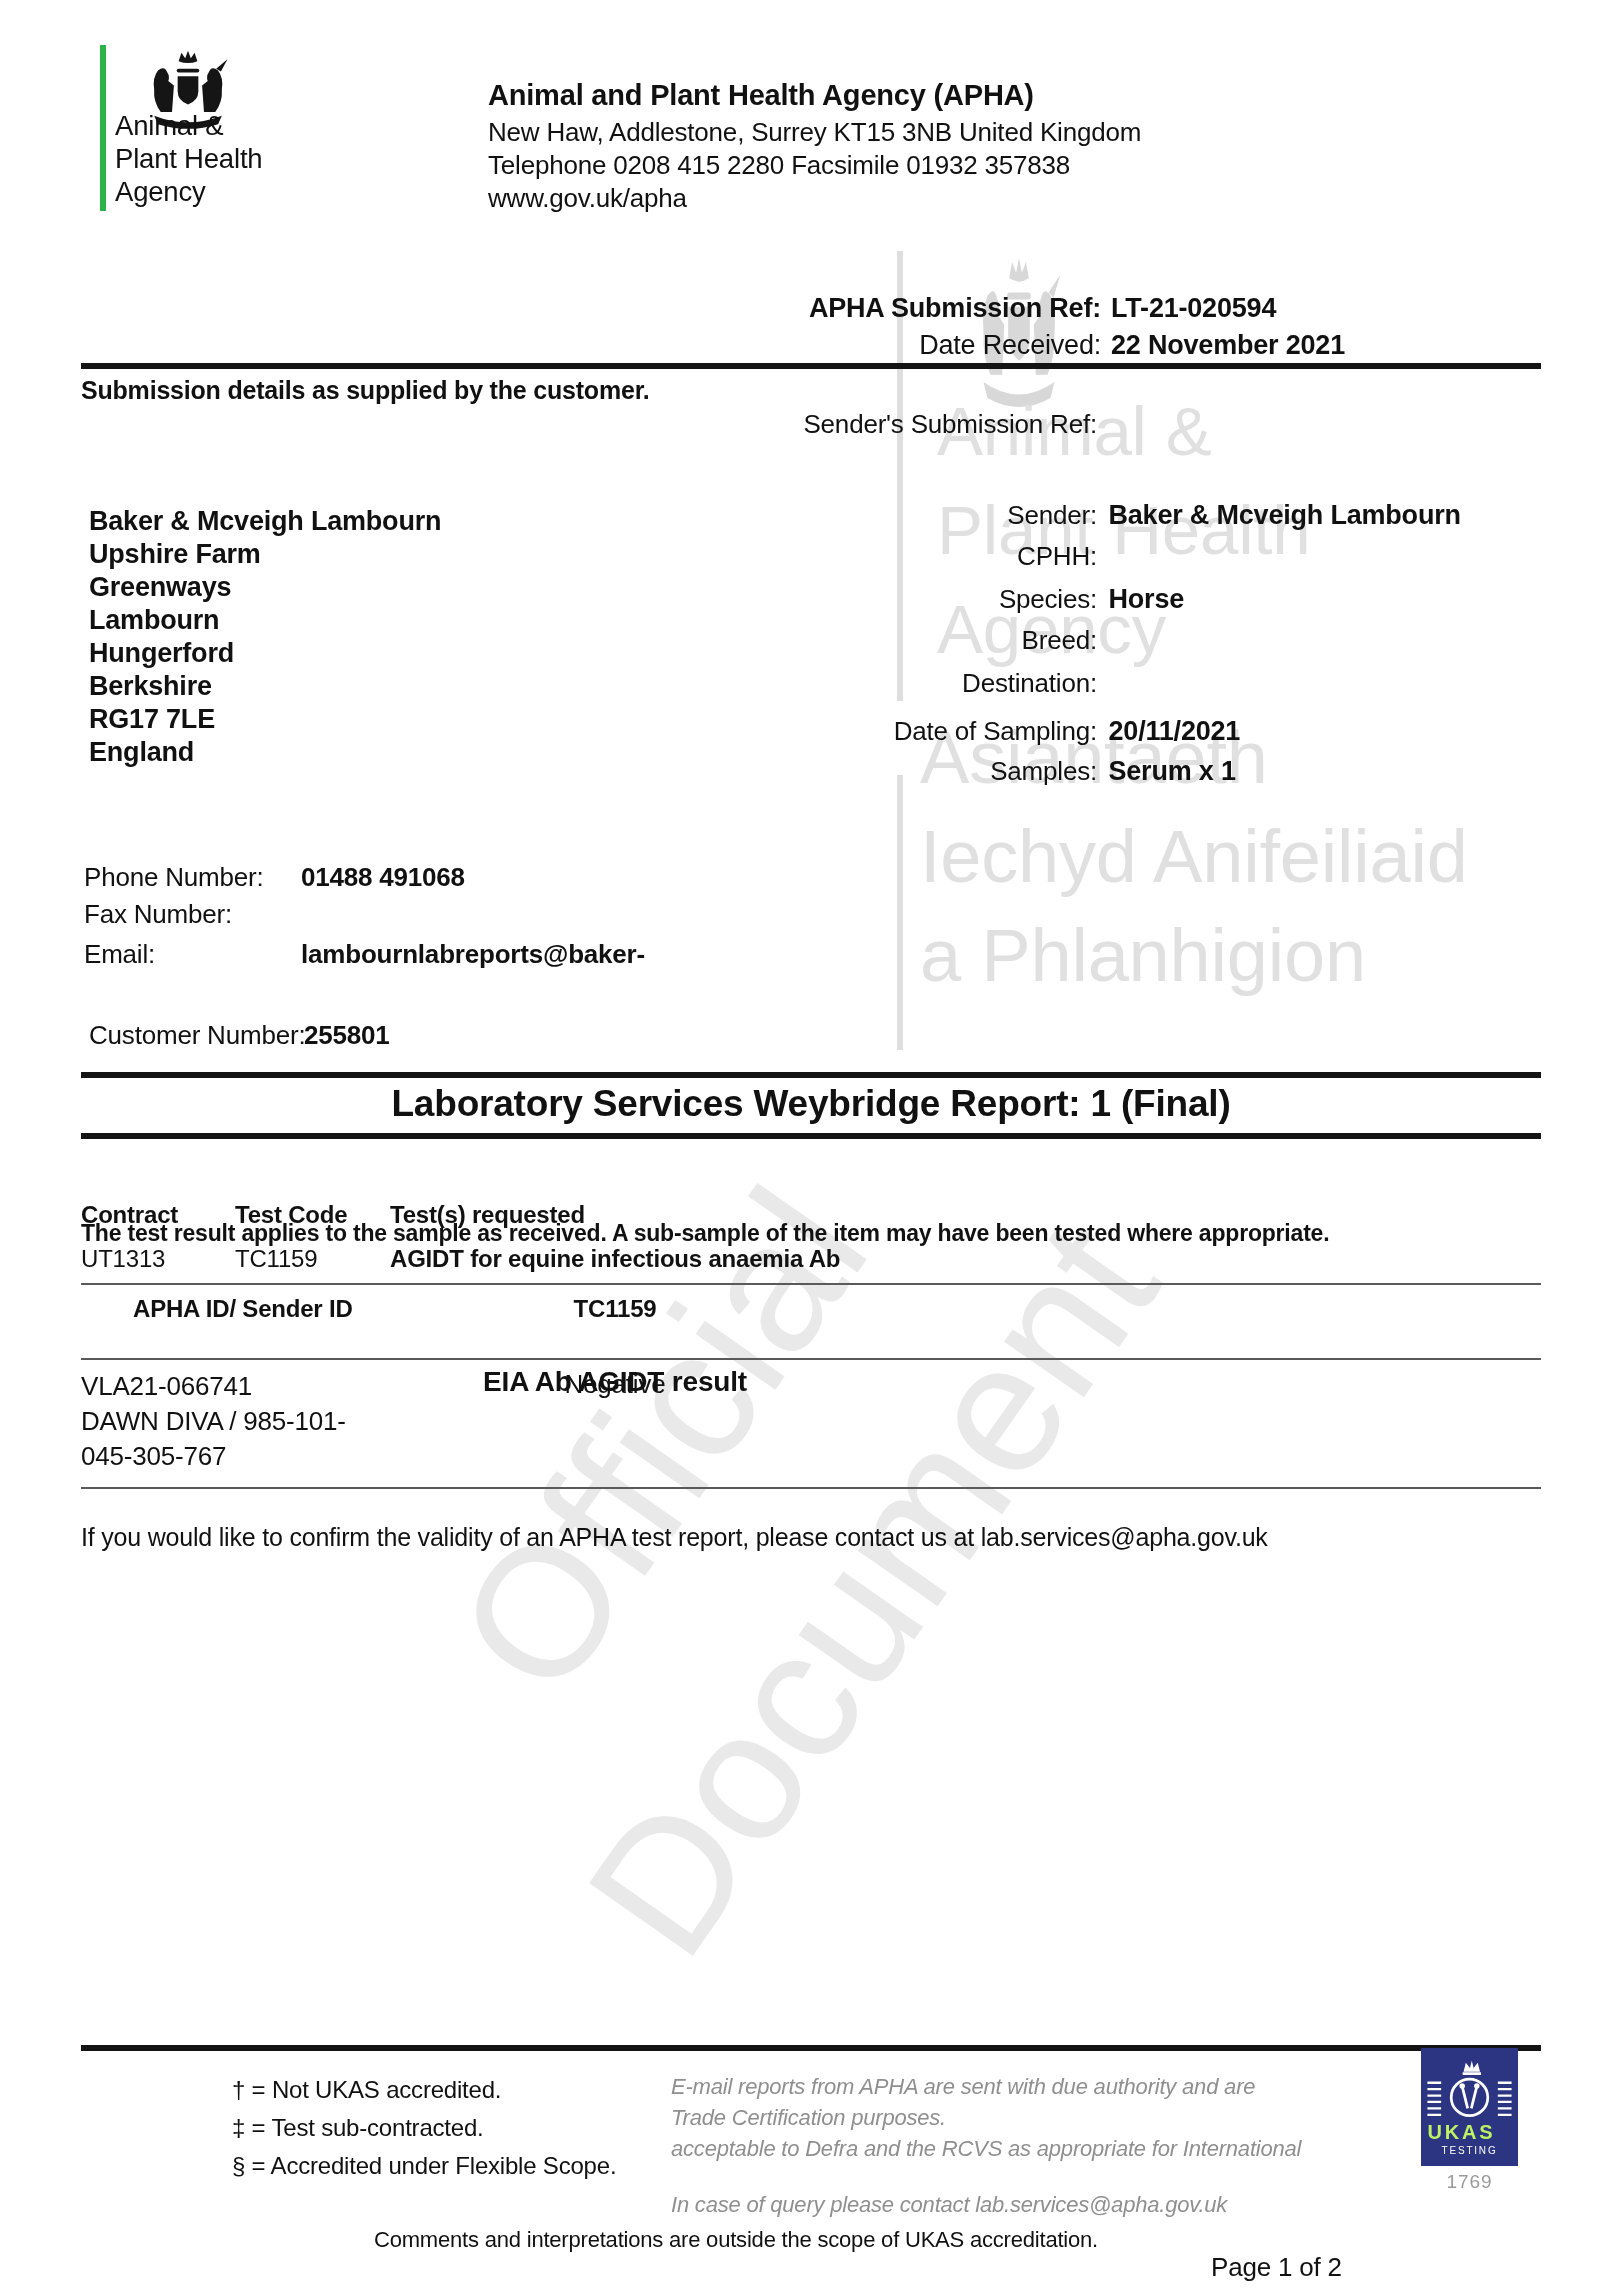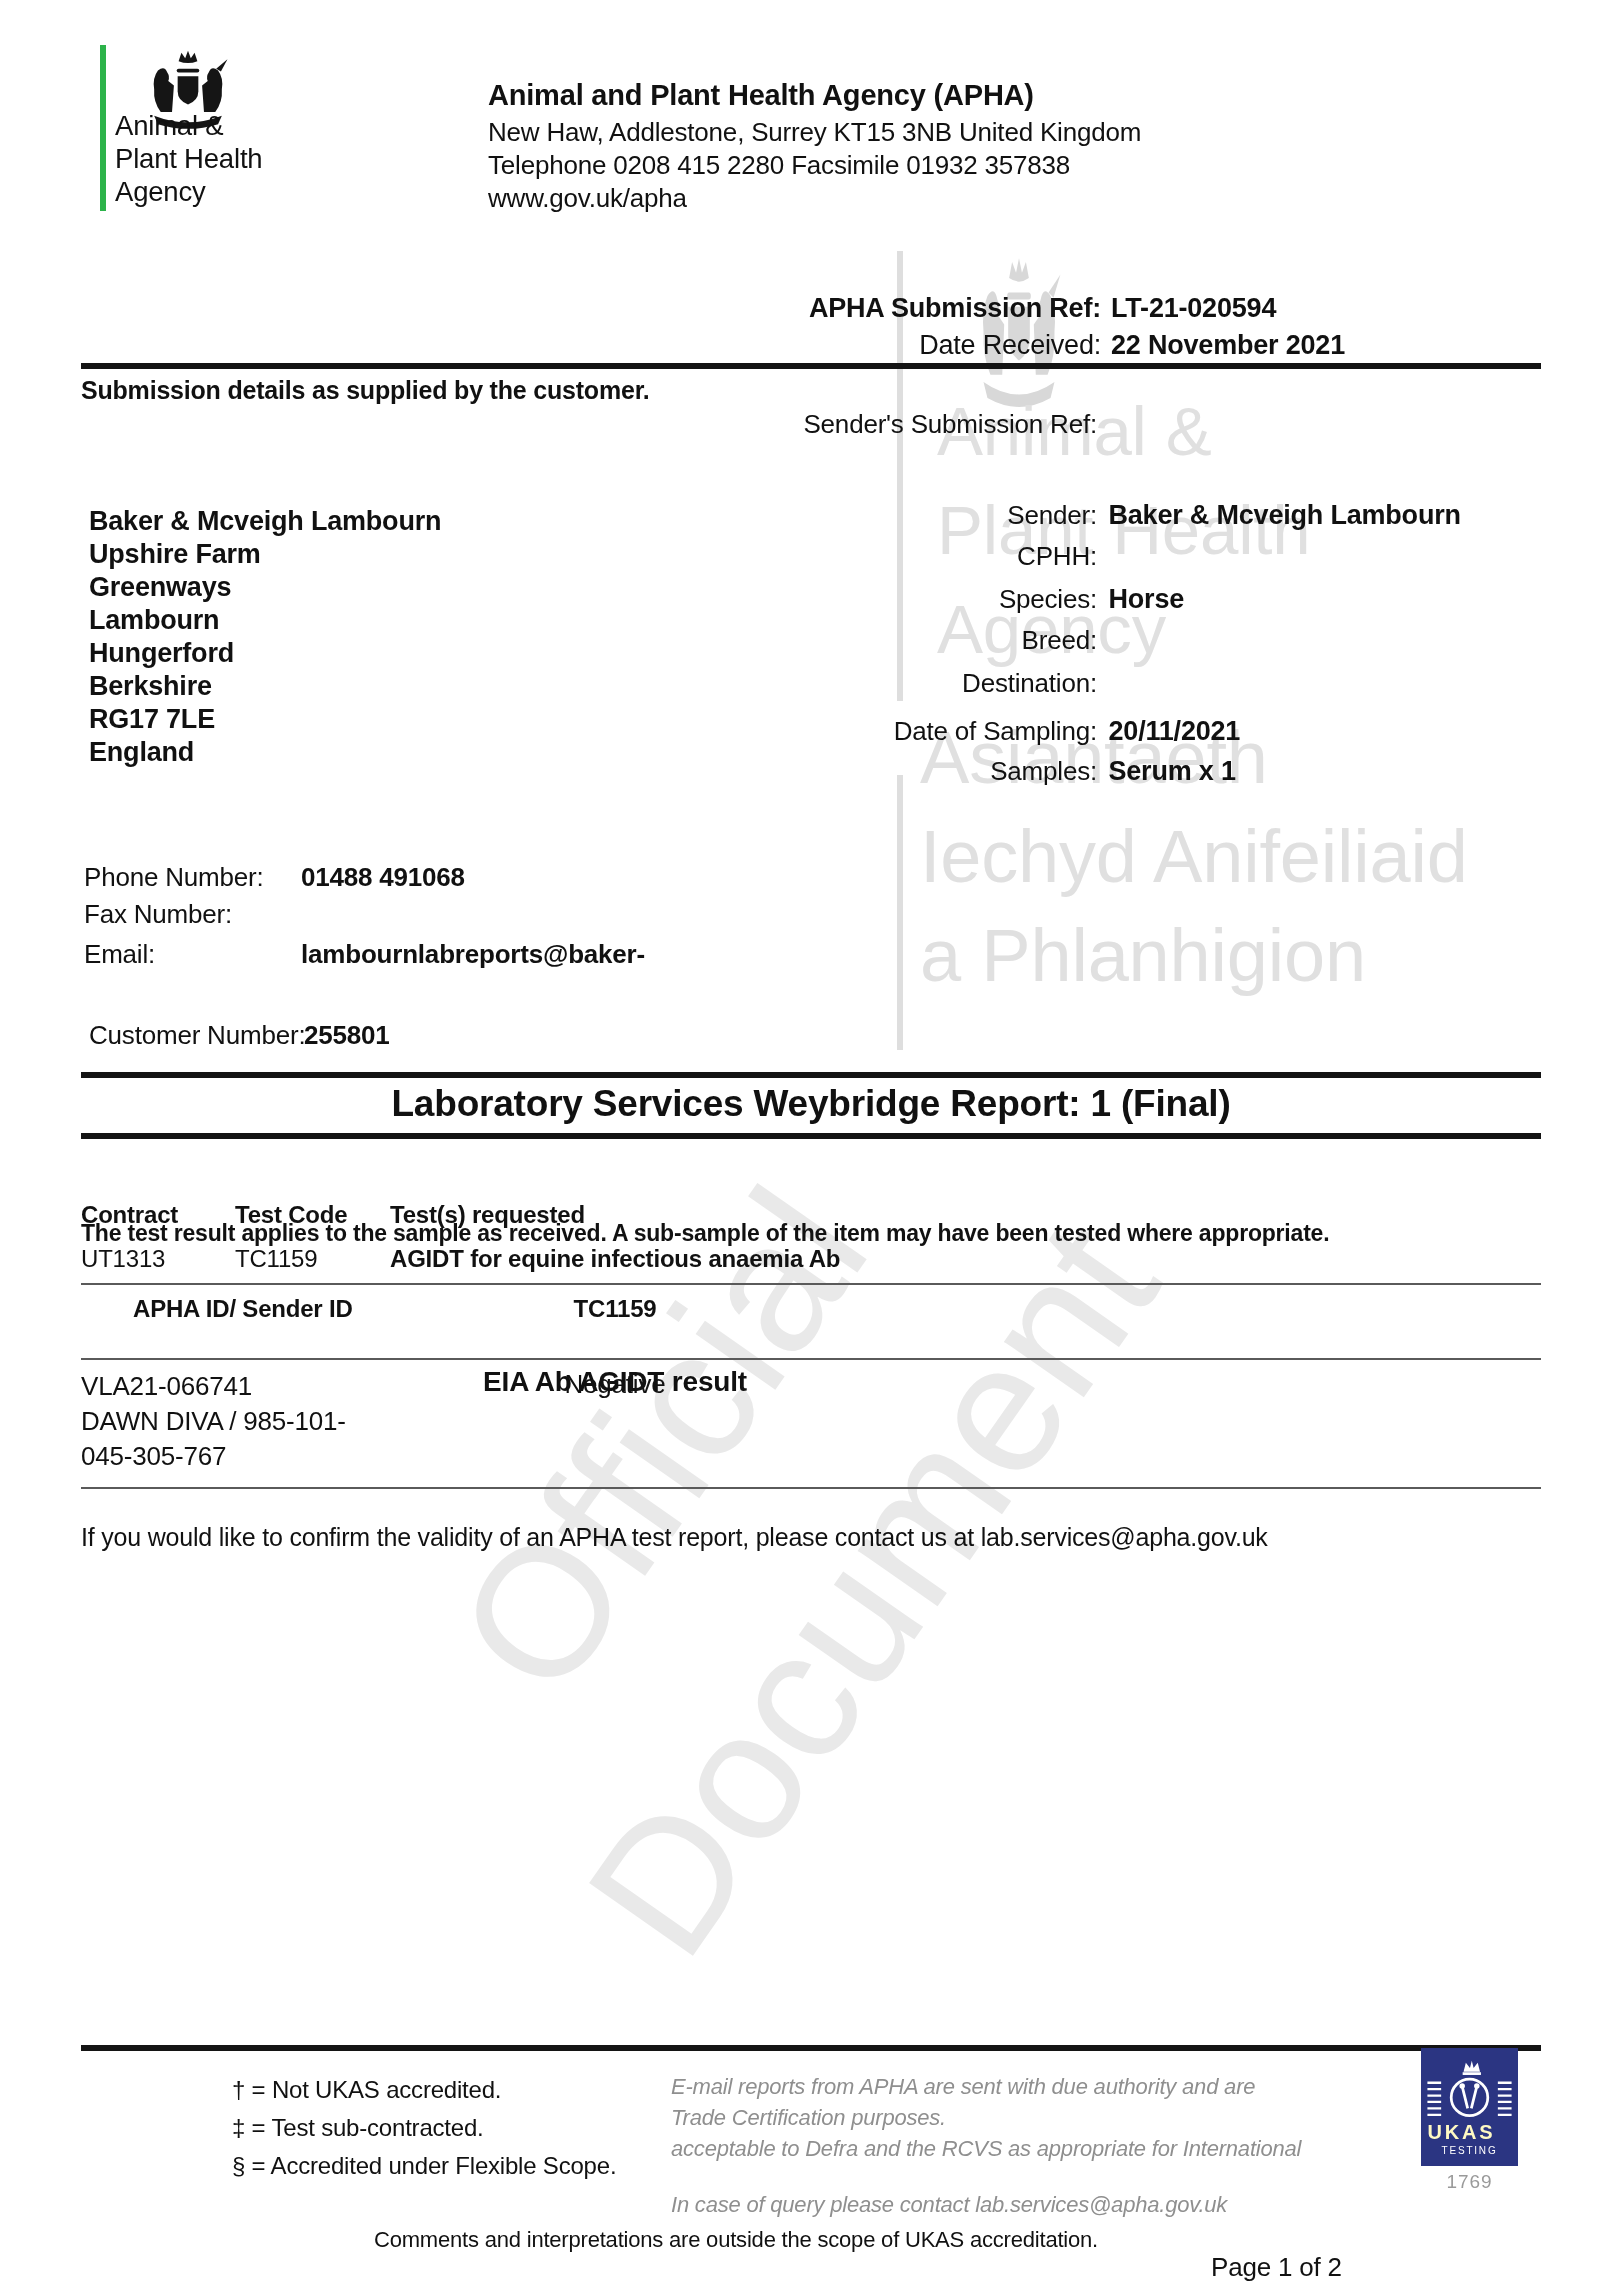--- a/index.html
+++ b/index.html
@@ -69,21 +69,21 @@
   #legend{position:absolute;left:232px;top:2071px;font-size:24px;line-height:38px;}
   #notes{position:absolute;left:671px;top:2071px;font-size:22px;line-height:31px;font-style:italic;color:#8f8f8f;}
   #query-note{left:671px;top:2192px;font-size:22px;font-style:italic;color:#8f8f8f;}
   #comments-note{left:374px;top:2227px;font-size:22px;}
   #page-label{left:1211px;top:2252px;font-size:26px;}
 
   
   #ukas{position:absolute;left:1421px;top:2048px;width:97px;text-align:center;}
   #ukas .box{position:relative;width:97px;height:118px;background:#2b3582;}
   #ukas svg{position:absolute;left:0;top:0;width:97px;height:118px;}
-  #ukas .name{position:absolute;left:0;right:16px;top:73px;color:#fef9c3;font-size:20px;font-weight:bold;letter-spacing:2.8px;}
+  #ukas .name{position:absolute;left:0;right:16px;top:73px;color:#bef264;font-size:20px;font-weight:bold;letter-spacing:2.8px;}
   #ukas .cap{position:absolute;left:0;right:0;top:97px;color:#fff;font-size:10px;letter-spacing:1.8px;}
   #ukas .num{margin-top:4.6px;color:#9a9a9a;font-size:19px;letter-spacing:0.9px;}
 </style>
 </head>
 <body>
 
 <svg width="0" height="0" style="position:absolute">
   <defs>
     <g id="crest-shape" fill="currentColor">
       <path d="M60,14 l3,-9 4,6 3,-8 3,8 4,-6 3,9 q-10,4 -20,0 z"></path>

